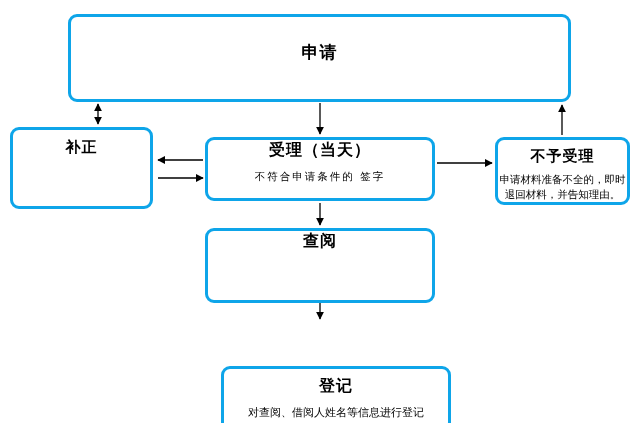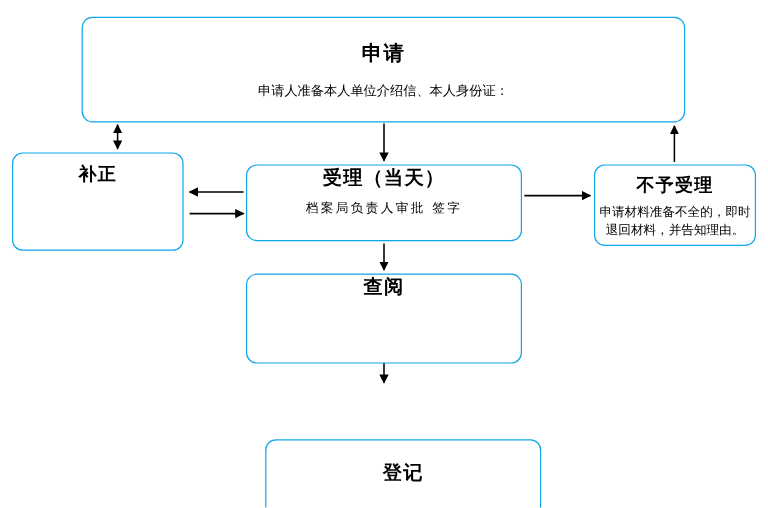--- a/index.html
+++ b/index.html
@@ -16,21 +16,21 @@
   }
   #canvas {
     position: absolute;
     left: 0; top: 0;
     width: 640px;
     height: 423px;
   }
   .node {
     position: absolute;
     box-sizing: border-box;
-    border: 1px solid #0ea5e9;
+    border: 3px solid #0ea5e9;
     border-radius: 9px;
     background: #ffffff;
     display: flex;
     flex-direction: column;
     align-items: center;
     justify-content: flex-start;
     overflow: hidden;
   }
   .node .title {
     font-weight: bold;
@@ -162,36 +162,36 @@
 
   <line x1="562" y1="135" x2="562" y2="105" stroke="#000000" stroke-width="1.3" marker-end="url(#arrow)"></line>
 
   <line x1="320" y1="203" x2="320" y2="225" stroke="#000000" stroke-width="1.3" marker-end="url(#arrow)"></line>
 
   <line x1="320" y1="287" x2="320" y2="319" stroke="#000000" stroke-width="1.3" marker-end="url(#arrow)"></line>
 </svg>
 
 <div class="node" id="node-apply">
   <div class="title">申请</div>
-  <div class="desc">申请人准备本人单位介绍信、本人身份证：</div>
 </div>
 
 <div class="node" id="node-correct">
   <div class="title">补正</div>
 </div>
 
 <div class="node" id="node-accept">
   <div class="title">受理（当天）</div>
-  <div class="desc">档案局负责人审批    签字</div>
+  <div class="desc">不符合申请条件的    签字</div>
 </div>
 
 <div class="node" id="node-reject">
   <div class="title">不予受理</div>
   <div class="desc">申请材料准备不全的，即时退回材料，并告知理由。</div>
 </div>
 
 <div class="node" id="node-consult">
   <div class="title">查阅</div>
 </div>
 
 <div class="node" id="node-register">
   <div class="title">登记</div>
+  <div class="desc">对查阅、借阅人姓名等信息进行登记</div>
 </div>
 
 </body></html>

